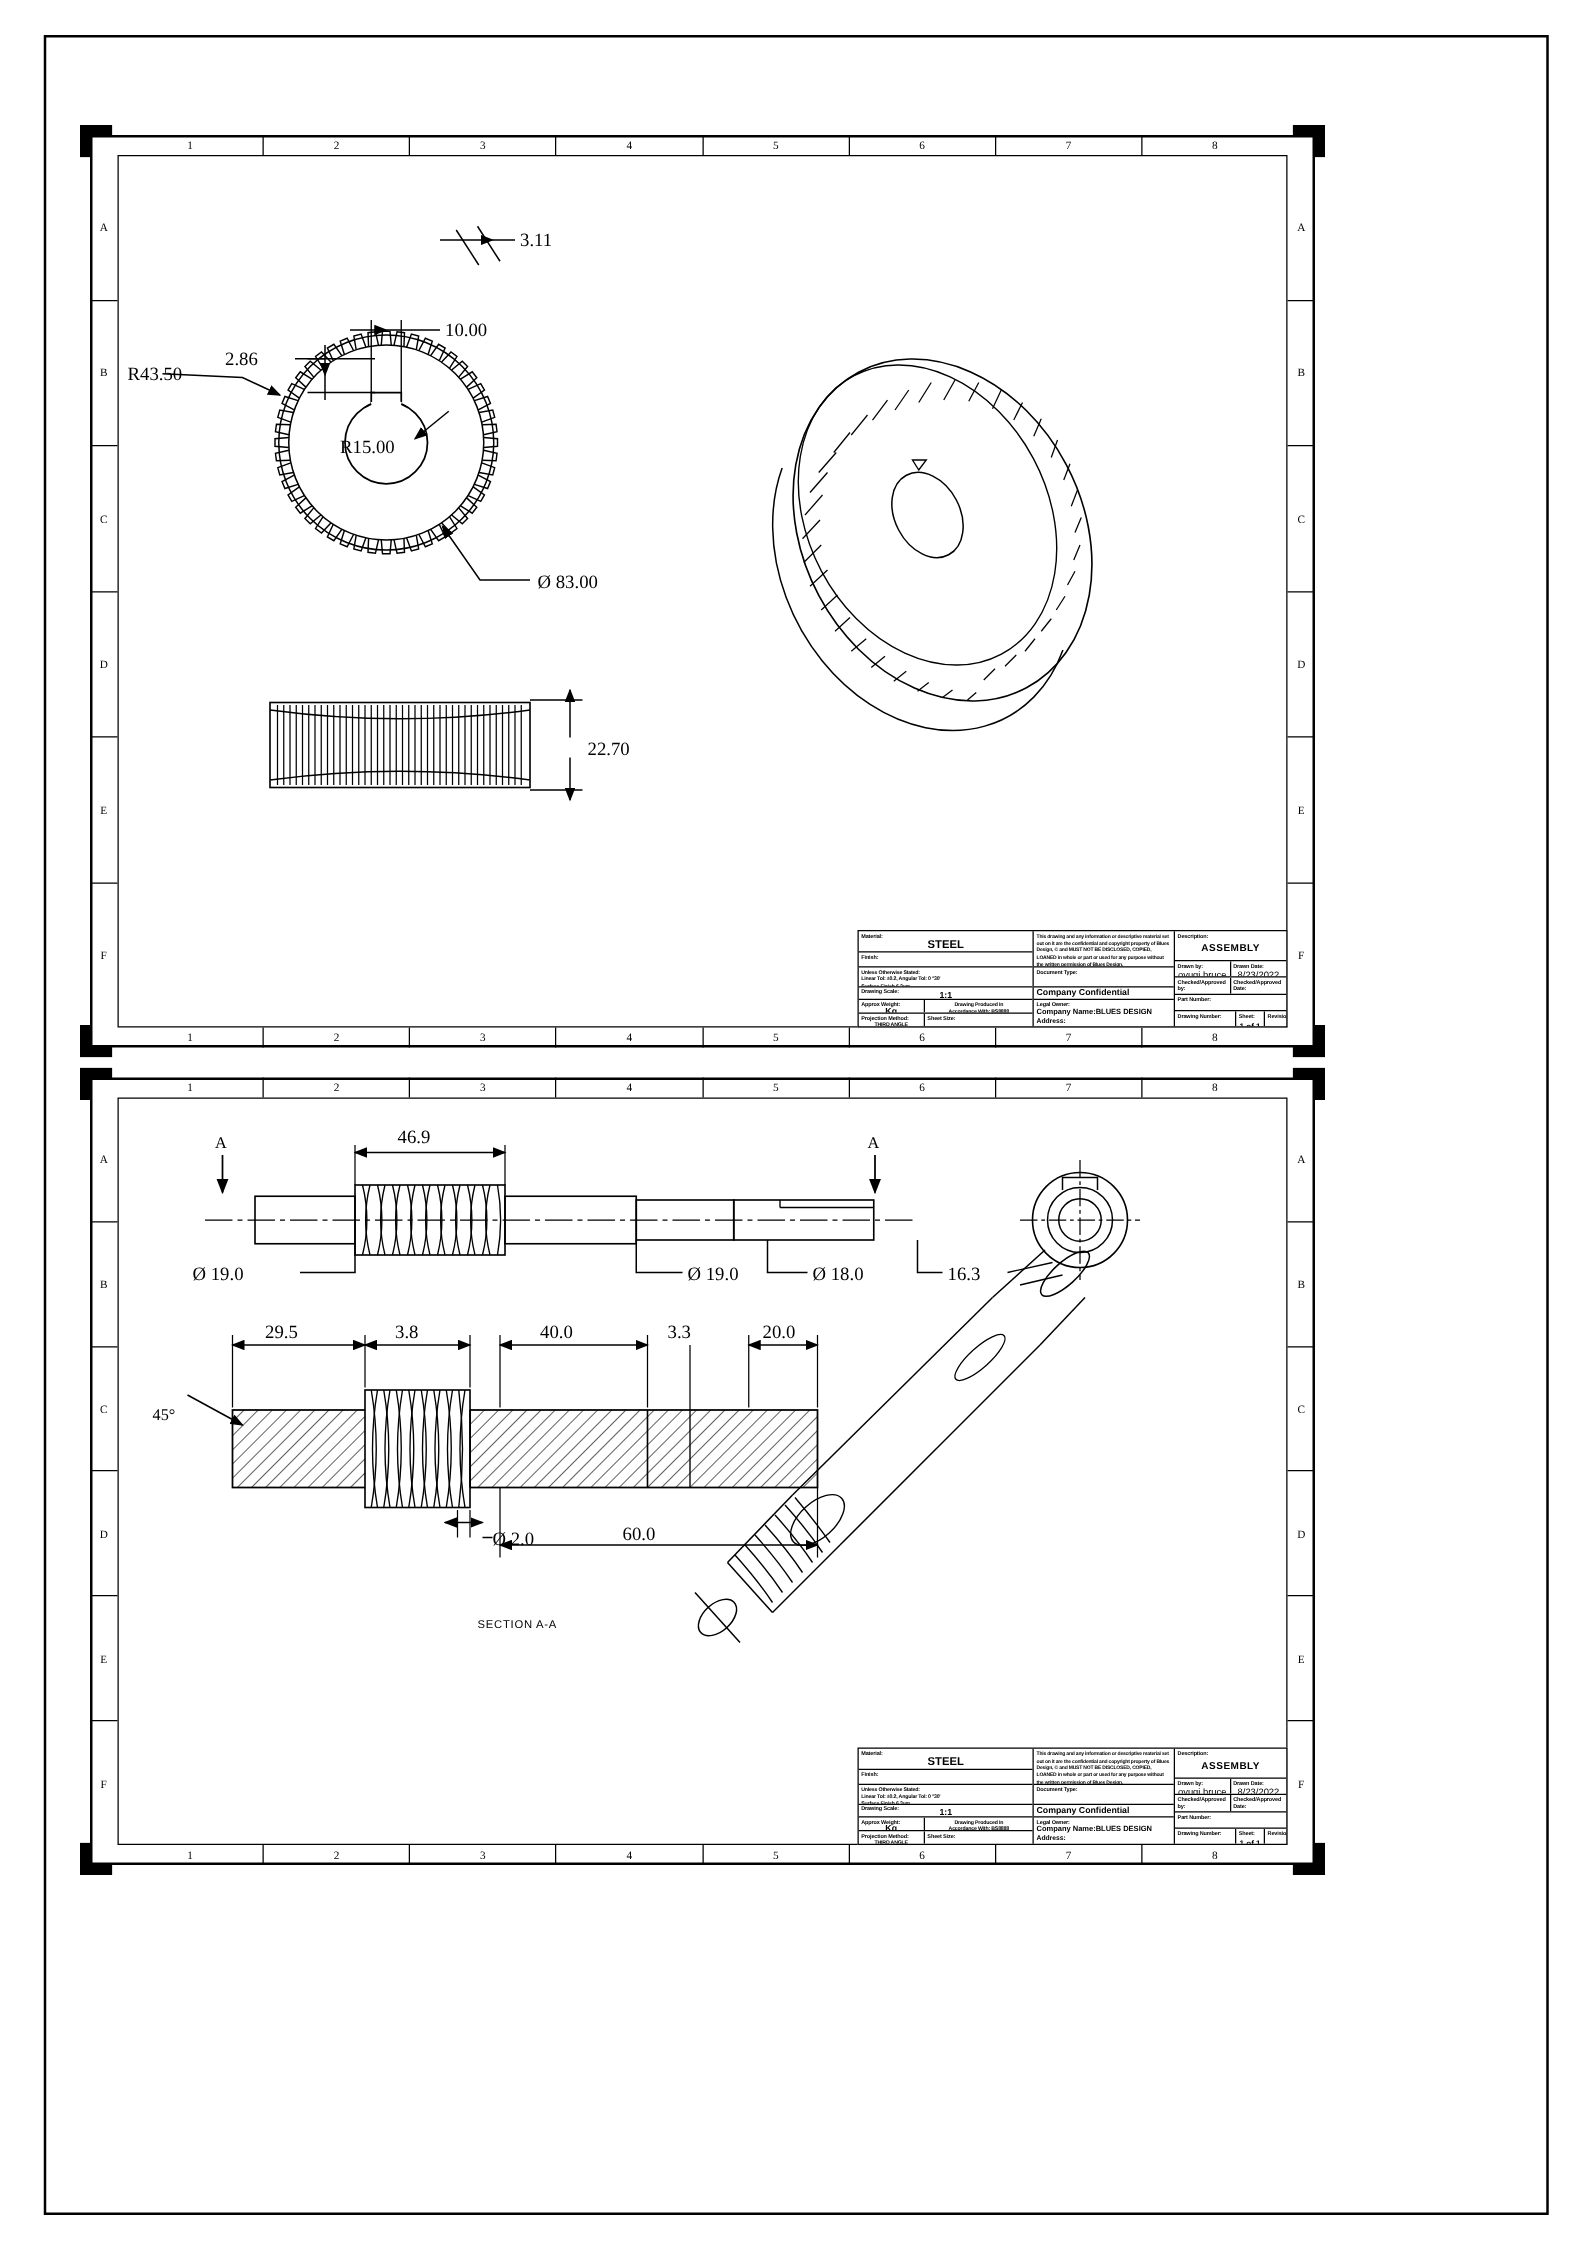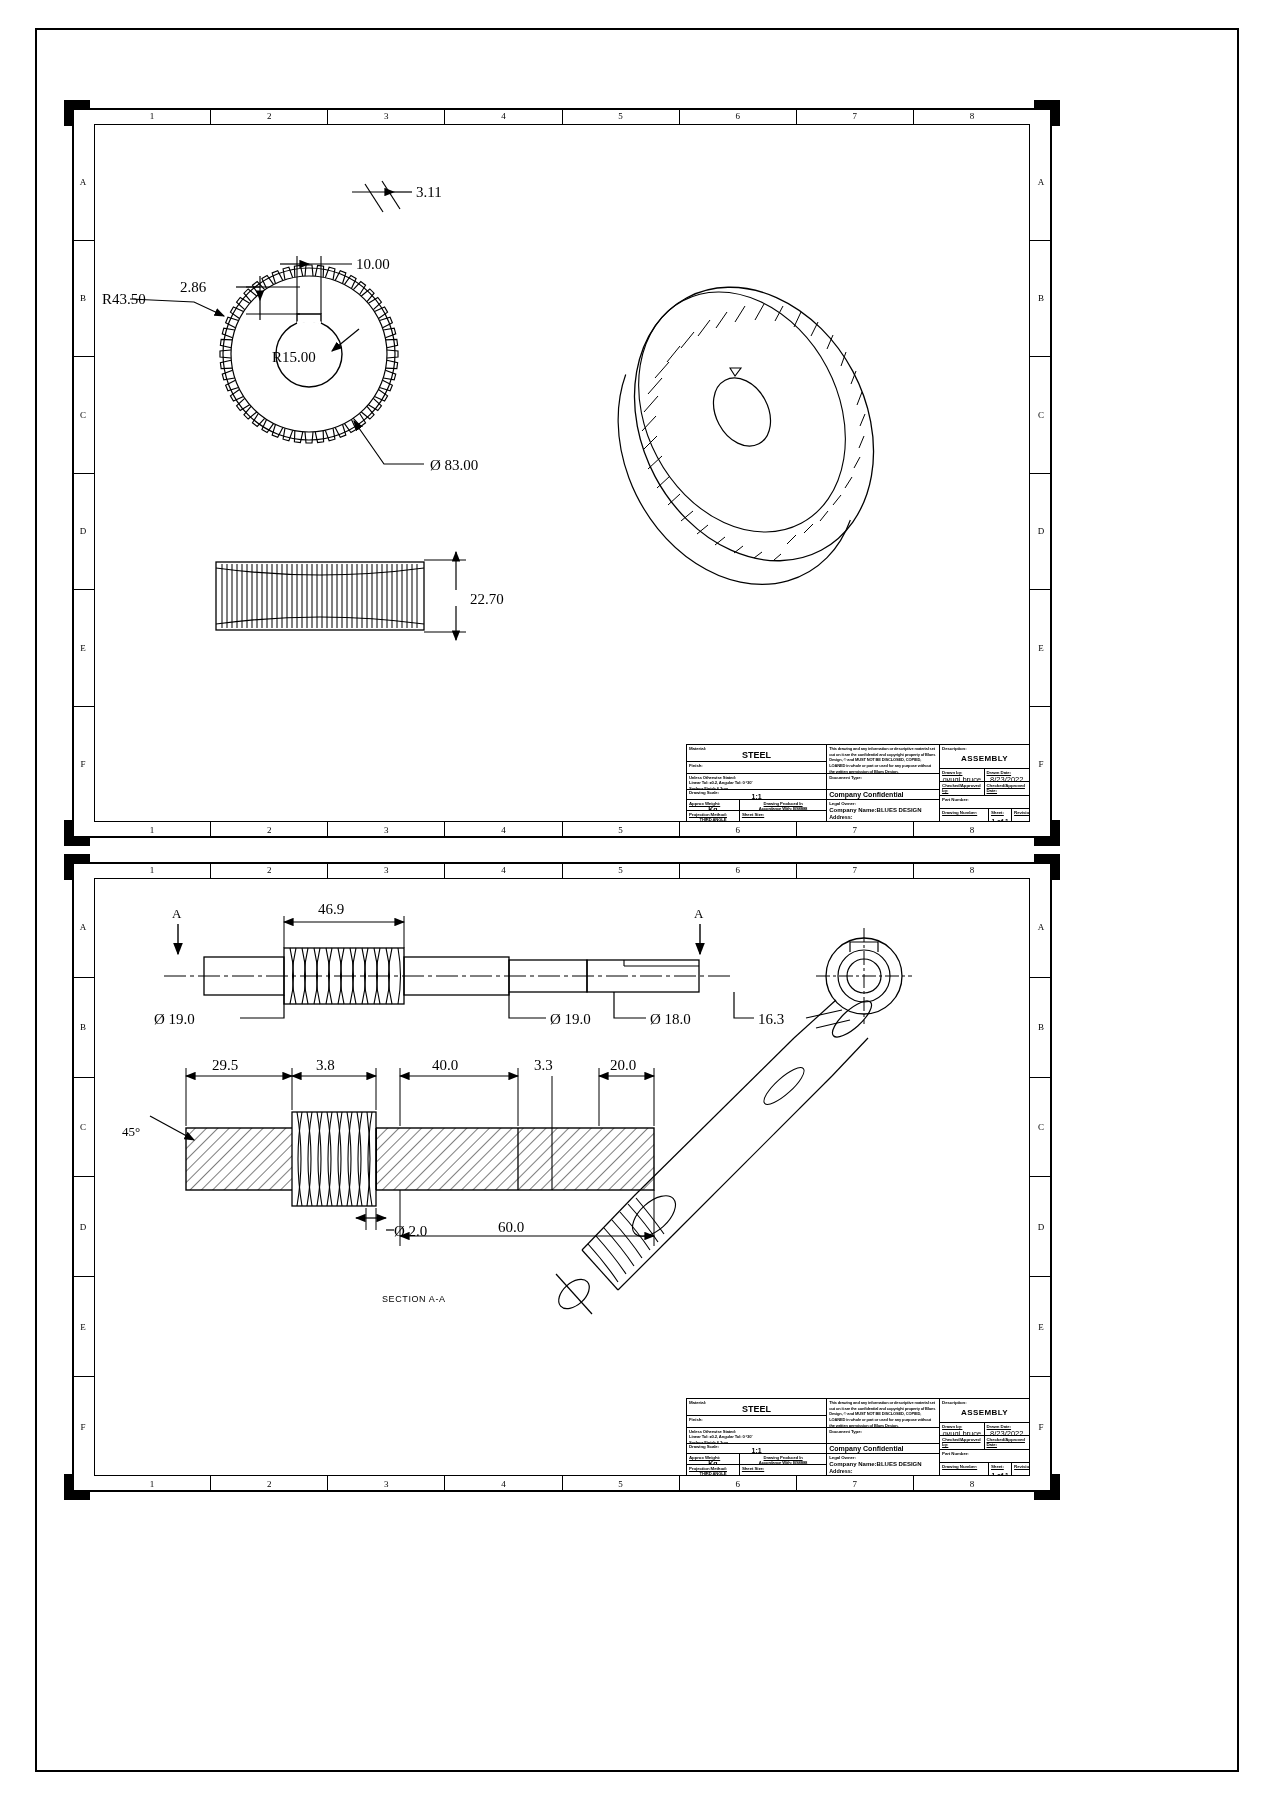--- a/index.html
+++ b/index.html
@@ -36,21 +36,21 @@
   .tb-col{display:flex;flex-direction:column;border-right:1.2px solid #000;box-sizing:border-box;}
   .tb-col:last-child{border-right:none;}
   .tb-cell{border-bottom:1.2px solid #000;box-sizing:border-box;padding:1px 2px;position:relative;overflow:hidden;}
   .tb-cell:last-child{border-bottom:none;}
   .lbl{font-size:4.4px;font-weight:bold;line-height:1.15;letter-spacing:-0.1px;}
   .val{font-size:9px;font-weight:bold;text-align:center;font-family:"Liberation Sans",sans-serif;}
   .val-sm{font-size:7px;font-weight:bold;text-align:center;}
   .val-l{font-size:8px;font-weight:bold;}
   .tiny{font-size:4.2px;line-height:1.3;font-weight:bold;letter-spacing:-0.15px;}
   .row2{display:flex;flex:1;}
-  .row2>div{box-sizing:border-box;text-decoration:underline;}
+  .row2>div{box-sizing:border-box;}
 
   
   .canvas{position:absolute;left:22px;top:16px;right:22px;bottom:16px;overflow:hidden;}
   svg.dwg{position:absolute;left:0;top:0;width:100%;height:100%;}
   .dim{font-family:"Liberation Serif",serif;font-size:15px;fill:#000;}
   .dim-sm{font-family:"Liberation Serif",serif;font-size:13px;fill:#000;}
   .dim-xs{font-family:"Liberation Sans",sans-serif;font-size:8px;fill:#000;}
   .ln{stroke:#000;fill:none;}
 </style>
 </head>

